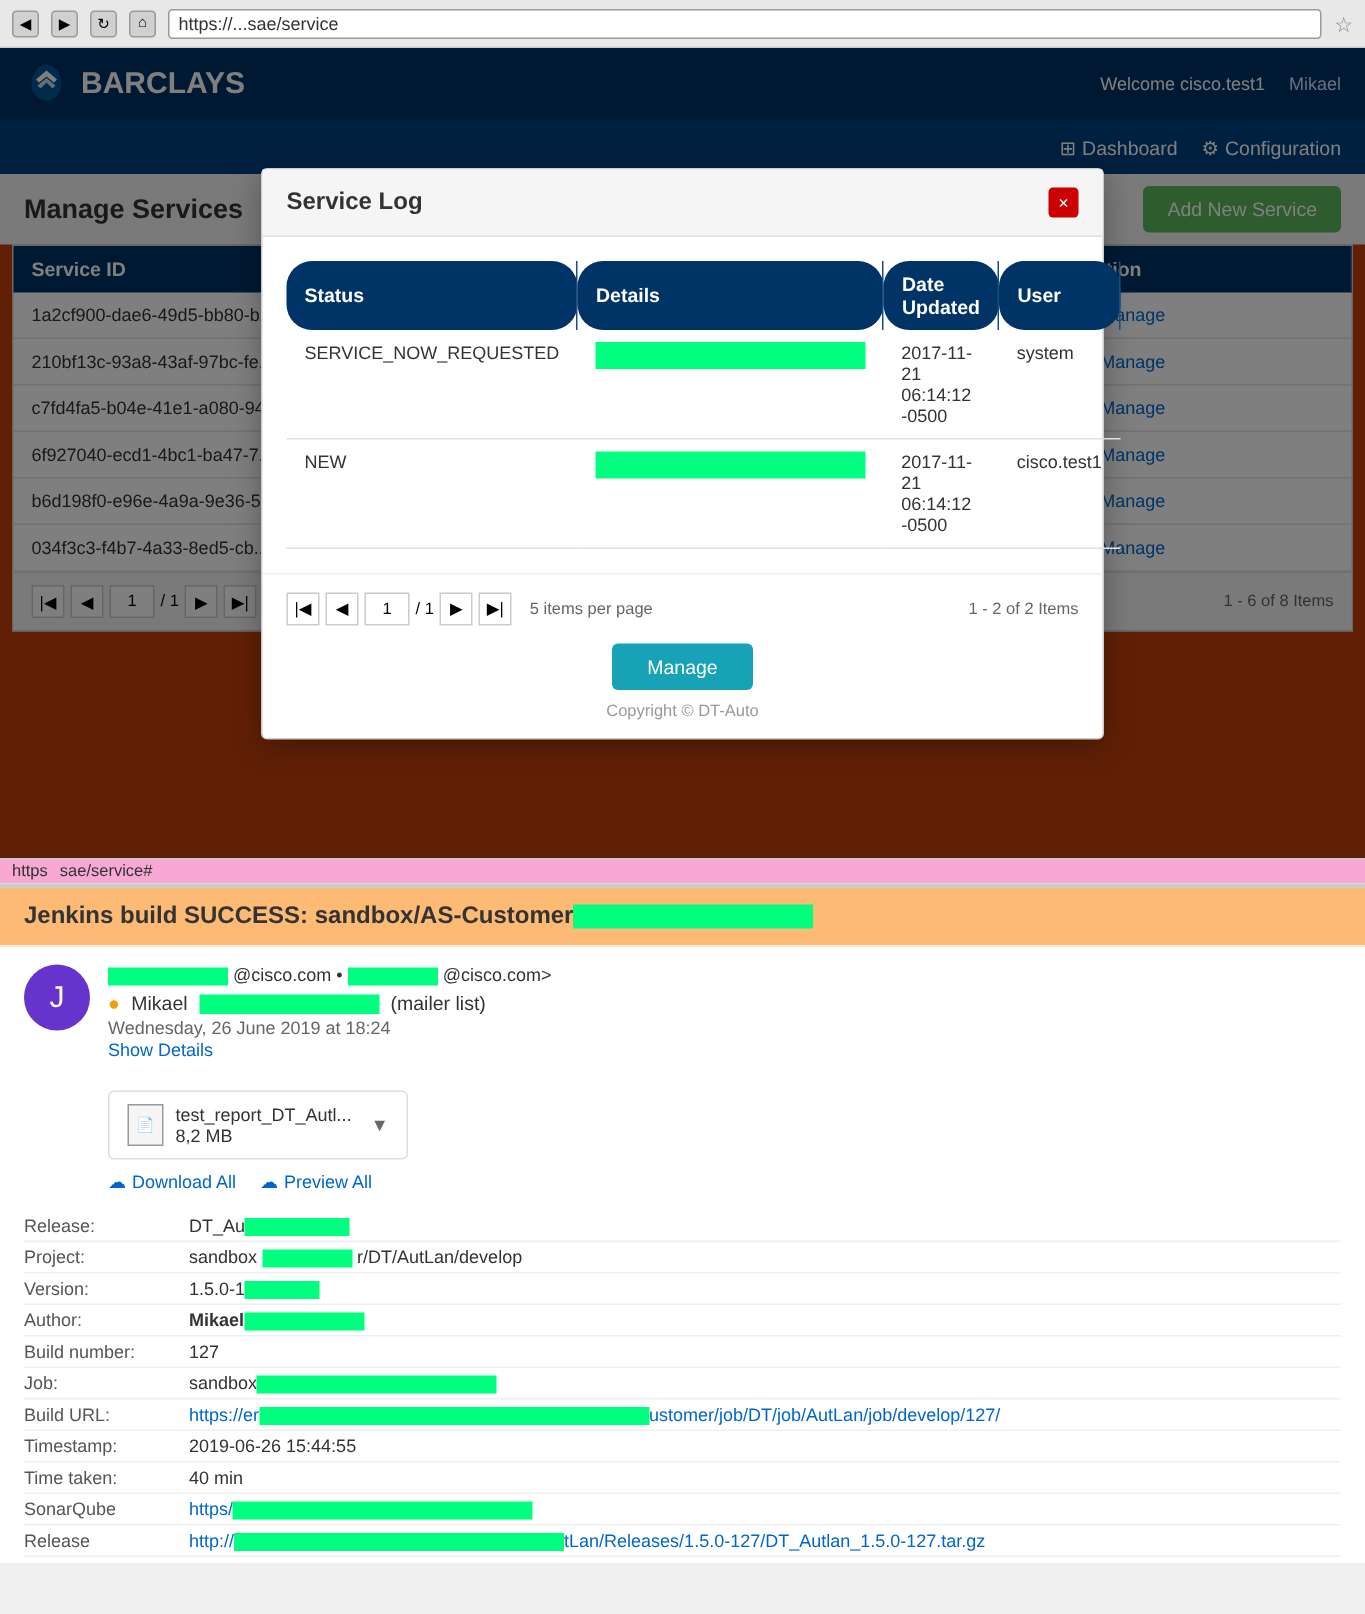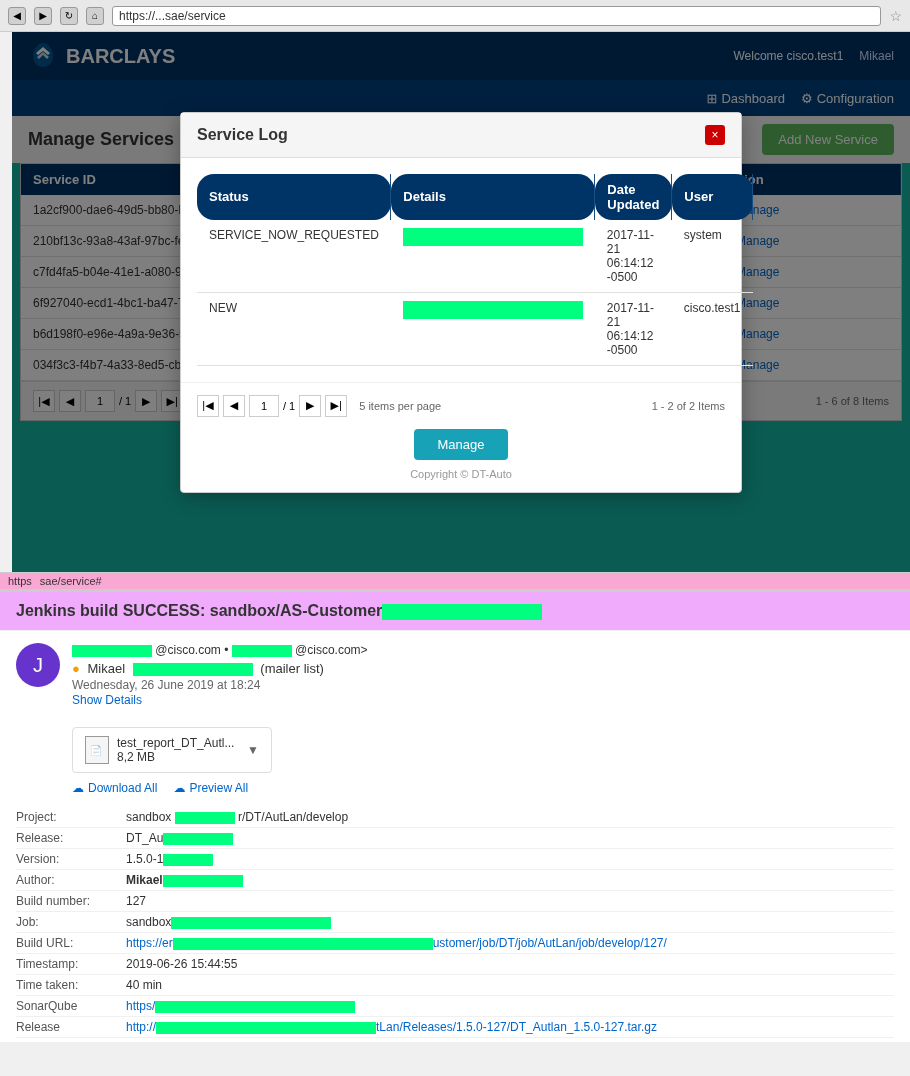--- a/index.html
+++ b/index.html
@@ -31,24 +31,23 @@
       border-radius: 3px;
       padding: 2px 6px;
       font-size: 12px;
       color: #333;
     }
     .browser-star { font-size: 14px; color: #888; }
 
     
     .app-wrapper {
       position: relative;
-      background: #14b8a6;
+      background: #c2410c;
       min-height: 540px;
       overflow: hidden;
-      margin-left: 12px;
     }
 
     
     .top-nav {
       background: #003366;
       color: white;
       display: flex;
       align-items: center;
       justify-content: space-between;
       padding: 0 16px;
@@ -198,21 +197,21 @@
       display: block;
     }
 
     
     .email-section {
       background: white;
       border-top: 3px solid #ccc;
       padding: 0;
     }
     .email-subject {
-      background: #f0abfc;
+      background: #fdba74;
       padding: 10px 16px;
       font-size: 16px;
       font-weight: bold;
       color: #333;
       border-bottom: 1px solid #eee;
     }
     .email-sender-row {
       display: flex; align-items: flex-start;
       padding: 12px 16px; gap: 12px;
     }
@@ -517,31 +516,31 @@
       <span>Download All</span>
     </a>
     <a class="action-link" href="#">
       <span>☁</span>
       <span>Preview All</span>
     </a>
   </div>
 
   <div class="email-metadata">
     <div class="meta-row">
+      <span class="meta-label">Release:</span>
+      <span class="meta-value">DT_Au<span style="background:#00ff7f;display:inline-block;width:70px;height:12px;vertical-align:middle;"></span></span>
+    </div>
+    <div class="meta-row">
       <span class="meta-label">Project:</span>
       <span class="meta-value">sandbox
         <span style="background:#00ff7f;display:inline-block;width:60px;height:12px;vertical-align:middle;"></span>
         r/DT/AutLan/develop
       </span>
     </div>
     <div class="meta-row">
-      <span class="meta-label">Release:</span>
-      <span class="meta-value">DT_Au<span style="background:#00ff7f;display:inline-block;width:70px;height:12px;vertical-align:middle;"></span></span>
-    </div>
-    <div class="meta-row">
       <span class="meta-label">Version:</span>
       <span class="meta-value">1.5.0-1<span style="background:#00ff7f;display:inline-block;width:50px;height:12px;vertical-align:middle;"></span></span>
     </div>
     <div class="meta-row">
       <span class="meta-label">Author:</span>
       <span class="meta-value bold" style="font-weight:bold;">Mikael<span style="background:#00ff7f;display:inline-block;width:80px;height:12px;vertical-align:middle;"></span></span>
     </div>
     <div class="meta-row">
       <span class="meta-label">Build number:</span>
       <span class="meta-value">127</span>

